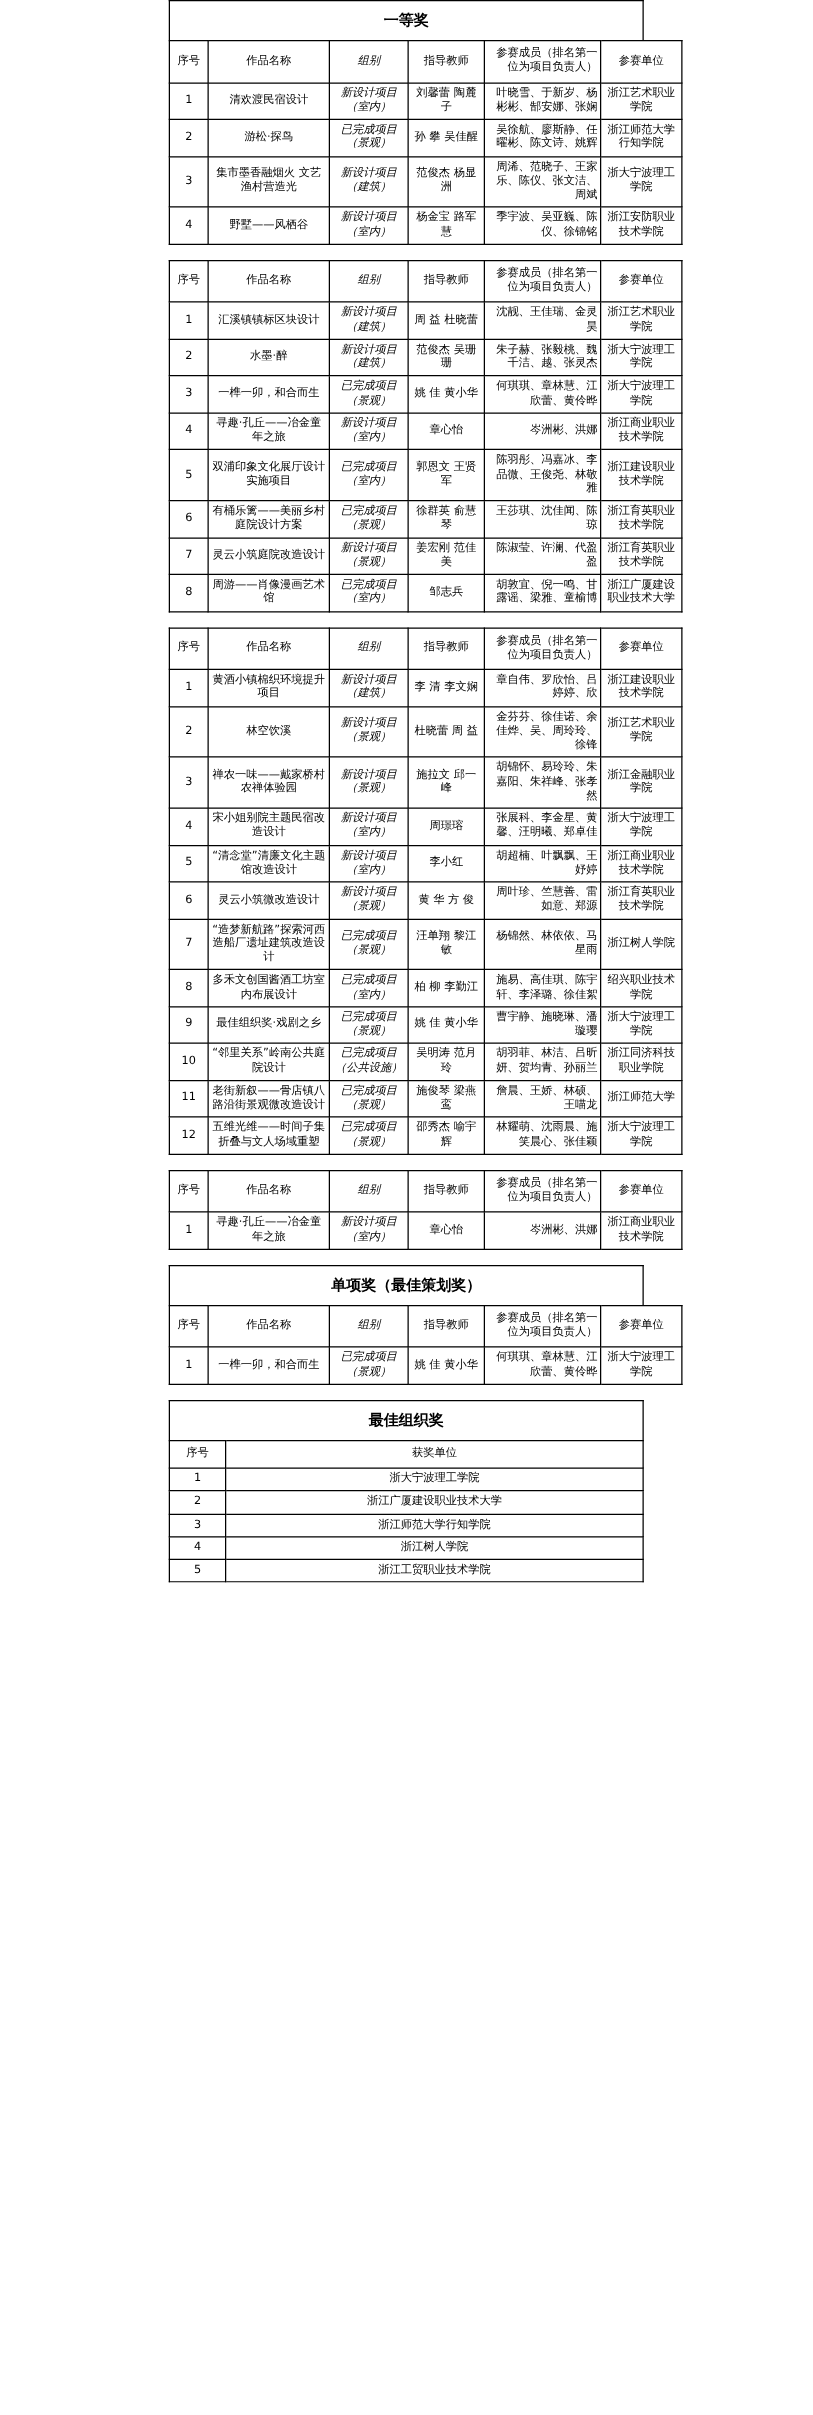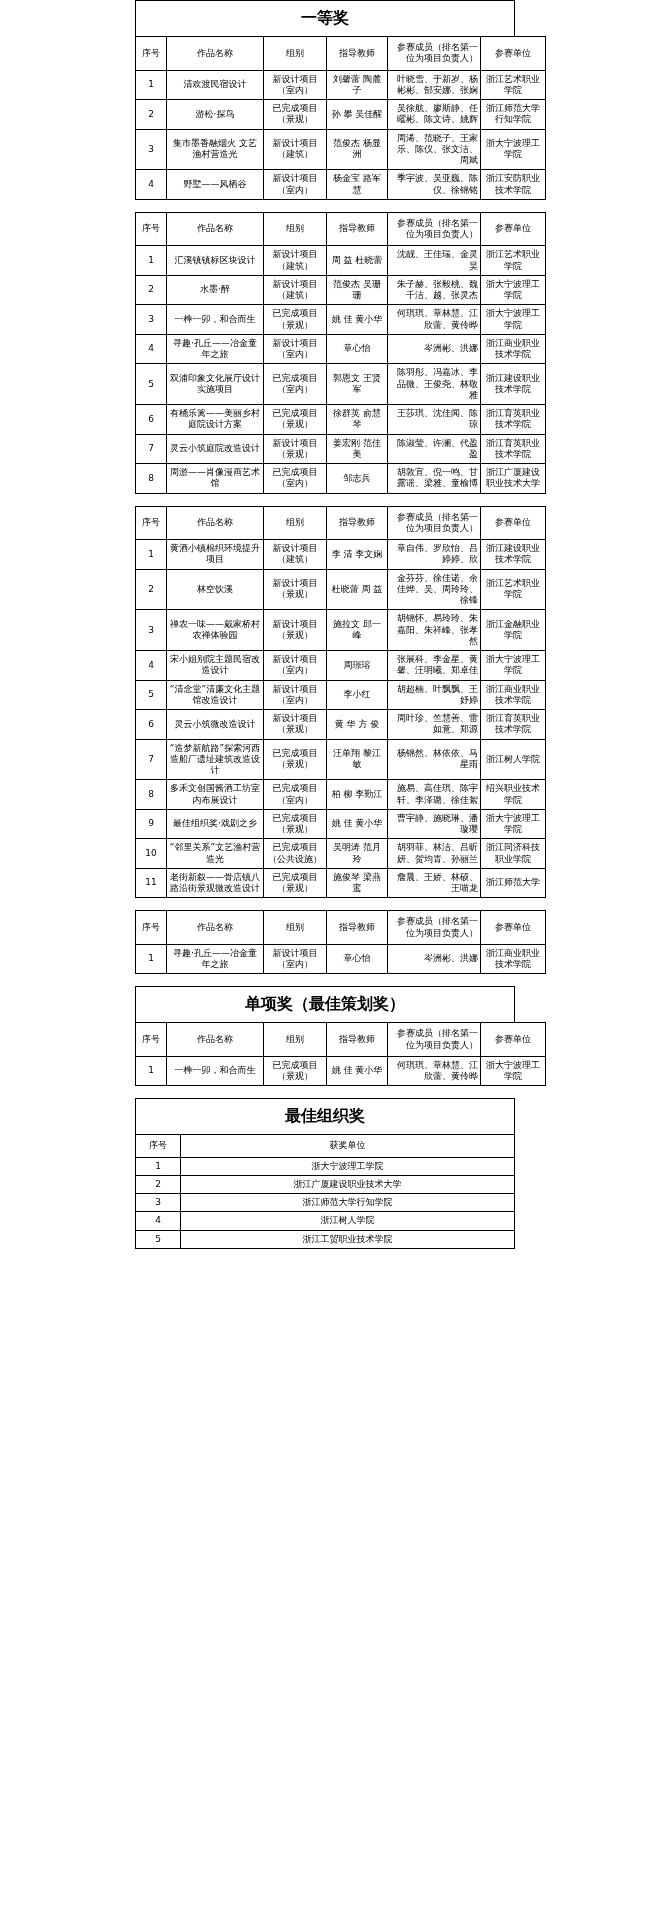--- a/index.html
+++ b/index.html
@@ -18,27 +18,27 @@
     padding:3px 2px;
     text-align:center;
     vertical-align:middle;
     word-break:break-all;
     font-weight:normal;
   }
   .tbl-head td{font-size:9px;padding:5px 2px;}
   .gap{height:12px;}
   .c-no{width:26px;}
   .c-name{width:92px;}
-  .c-group{width:58px;}
+  .c-group{width:58px;font-style:italic;}
   .c-teacher{width:56px;}
   .c-members{width:88px;text-align:right;}
   .c-unit{width:60px;}
   .org-no{width:40px;}
   .org-unit{width:auto;margin-top:20px;}
-  .titlebox{border:1px solid #000;border-bottom:none;padding:7px 0;text-align:center;font-weight:bold;font-size:16px;}
+  .titlebox{border:1px solid #000;border-bottom:none;padding:7px 0;text-align:center;font-weight:bold;font-size:12px;}
 </style>
 </head>
 <body>
 
 <div class="page">
   <div class="wrap">
     <div id="sections">
         <div class="section-block">
           <div class="titlebox">一等奖</div>
           <table>
@@ -244,33 +244,41 @@
               <tr>
                 <td class="c-no">9</td>
                 <td class="c-name">最佳组织奖·戏剧之乡</td>
                 <td class="c-group">已完成项目（景观）</td>
                 <td class="c-teacher">姚 佳 黄小华</td>
                 <td class="c-members">曹宇静、施晓琳、潘璇璎</td>
                 <td class="c-unit">浙大宁波理工学院</td>
               </tr>
               <tr>
                 <td class="c-no">10</td>
-                <td class="c-name">“邻里关系”文艺渔村营造光</td>
+                <td class="c-name">“邻里关系”岭南公共庭院设计</td>
                 <td class="c-group">已完成项目（公共设施）</td>
                 <td class="c-teacher">吴明涛 范月玲</td>
                 <td class="c-members">胡羽菲、林洁、吕昕妍、贺均青、孙丽兰</td>
                 <td class="c-unit">浙江同济科技职业学院</td>
               </tr>
               <tr>
                 <td class="c-no">11</td>
                 <td class="c-name">老街新叙——骨店镇八路沿街景观微改造设计</td>
                 <td class="c-group">已完成项目（景观）</td>
                 <td class="c-teacher">施俊琴 梁燕鸾</td>
                 <td class="c-members">詹晨、王娇、林硕、王喵龙</td>
                 <td class="c-unit">浙江师范大学</td>
+              </tr>
+              <tr>
+                <td class="c-no">12</td>
+                <td class="c-name">五维光维——时间子集折叠与文人场域重塑</td>
+                <td class="c-group">已完成项目（景观）</td>
+                <td class="c-teacher">邵秀杰 喻宇辉</td>
+                <td class="c-members">林耀萌、沈雨晨、施笑晨心、张佳颖</td>
+                <td class="c-unit">浙大宁波理工学院</td>
               </tr>
             </tbody>
           </table>
         </div>
         <div class="gap"></div>
         <div class="section-block">
           <table>
             <tbody>
               <tr class="tbl-head">
                 <td class="c-no">序号</td>

